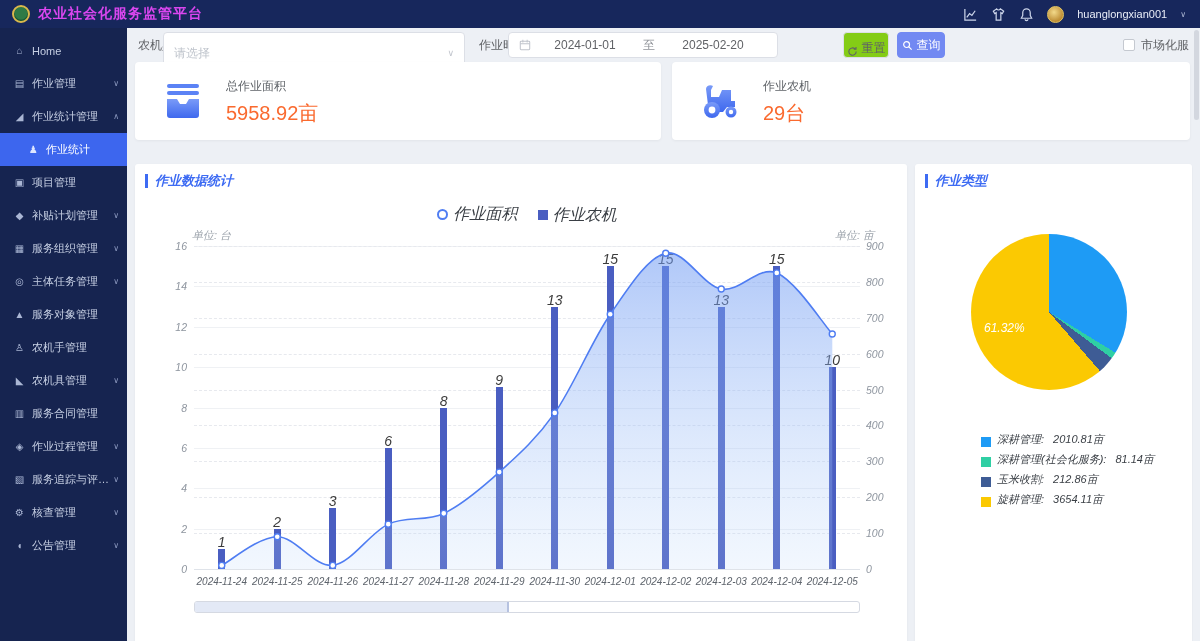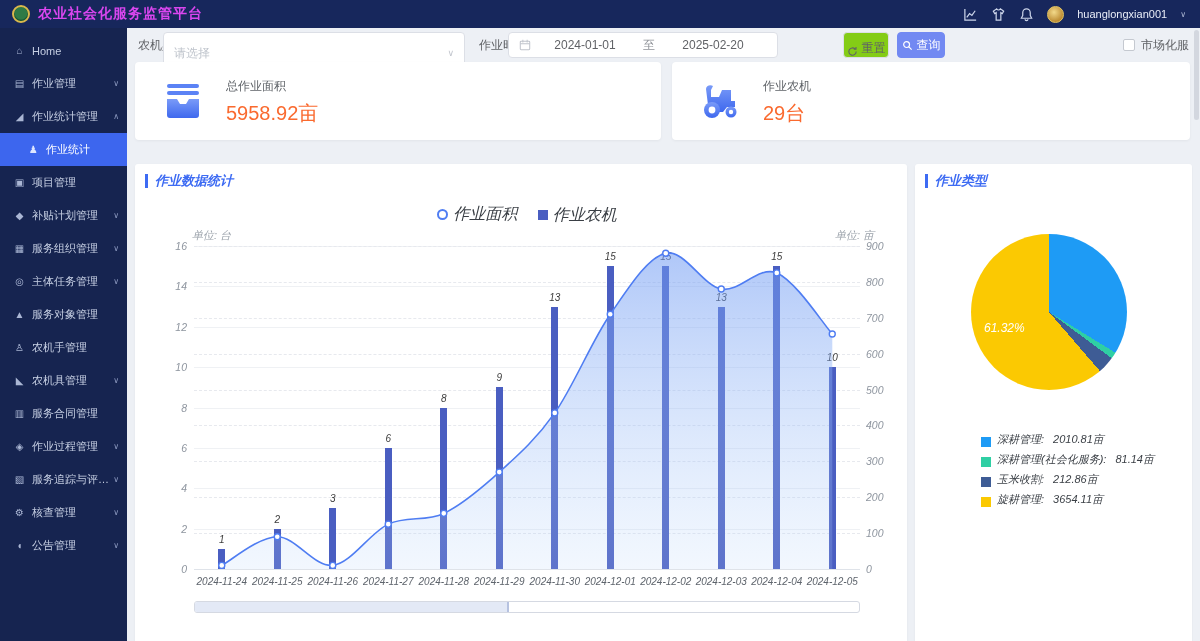--- a/index.html
+++ b/index.html
@@ -65,21 +65,21 @@
   .tl-item{display:inline-flex;align-items:center;gap:5px;margin:0 8px;}
   .mk-circle{width:7px;height:7px;border-radius:50%;border:2px solid #4F7DF2;background:#fff;box-sizing:content-box;}
   .mk-square{width:10px;height:10px;background:#4A5EC1;}
   .unit{position:absolute;top:64px;font-size:11px;color:#9AA1AA;}
   .unit-l{left:57px;} .unit-r{right:33px;}
   .plot{position:absolute;left:59px;top:82px;width:666px;height:323px;}
   .grid{position:absolute;left:0;width:666px;height:0;border-top:1px solid #EFF1F4;}
   .grid.dashed{border-top:1px dashed #E7E9EE;}
   .grid.base{border-top:1px solid #DFE3E9;}
   .bar{position:absolute;width:7px;background:#4A5EC1;bottom:0;}
-  .bar-label{position:absolute;width:30px;text-align:center;font-size:10px;color:#3c3c3c;}
+  .bar-label{position:absolute;width:30px;text-align:center;font-size:14px;color:#3c3c3c;}
   .ytick{position:absolute;font-size:10.5px;color:#8E959F;}
   .ytick.l{left:15px;width:37px;text-align:right;}
   .ytick.r{left:731px;width:38px;text-align:left;}
   .xtick{position:absolute;top:412px;width:62px;text-align:center;font-size:10px;color:#5E646C;}
   .dz{position:absolute;left:59px;top:437px;width:666px;height:12px;border:1px solid #D5D9E2;border-radius:3px;
       background:#fff;box-sizing:border-box;overflow:hidden;cursor:pointer;}
   .dz-fill{position:absolute;left:0;top:0;bottom:0;background:#E3E9F6;border-right:2px solid #B6C2E0;}
   
   .pie{position:absolute;left:56px;top:70px;width:156px;height:156px;border-radius:50%;}
   .pie-inner-label{position:absolute;left:13px;top:87px;color:#fff;font-size:12px;}

